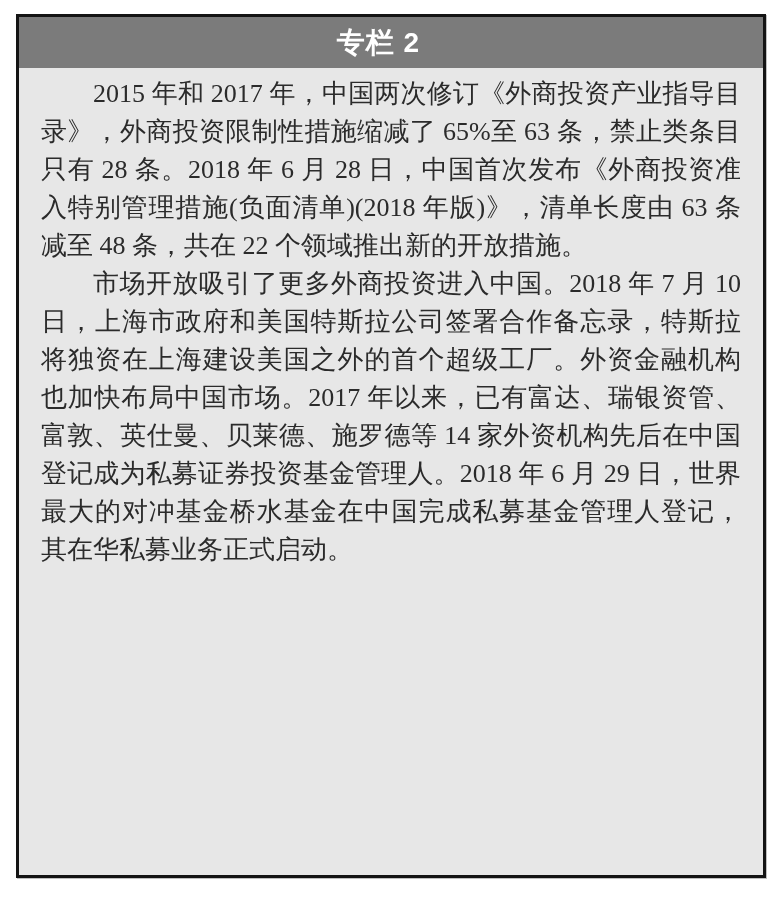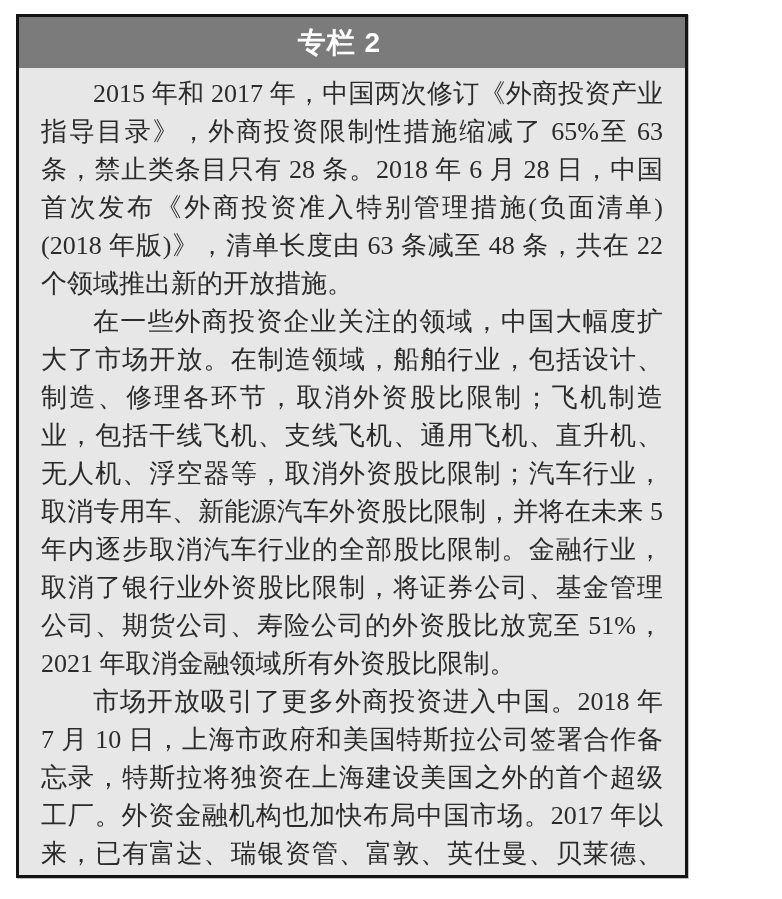--- a/index.html
+++ b/index.html
@@ -14,21 +14,21 @@
   .page {
     position: relative;
     width: 782px;
     height: 899px;
     background: #ffffff;
   }
   .panel {
     position: absolute;
     left: 16px;
     top: 14px;
-    width: 672px;
+    width: 750px;
     height: 864px;
     box-sizing: border-box;
     border: 3px solid #141414;
     background: #e7e7e7;
     box-shadow: 1px 1px 0 rgba(0,0,0,0.25);
   }
   .panel-header {
     height: 51px;
     background: #7b7b7b;
     color: #ffffff;
@@ -64,18 +64,17 @@
 <body>
 
 <div class="page">
   <div class="panel">
     <div class="panel-header">
       <span>专栏 2</span>
       <span class="gap"></span>
     </div>
     <div class="panel-body">
       <p>2015 年和 2017 年，中国两次修订《外商投资产业指导目录》，外商投资限制性措施缩减了 65%至 63 条，禁止类条目只有 28 条。2018 年 6 月 28 日，中国首次发布《外商投资准入特别管理措施(负面清单)(2018 年版)》，清单长度由 63 条减至 48 条，共在 22 个领域推出新的开放措施。</p>
-      <p>在一些外商投资企业关注的领域，中国大幅度扩大了市场开放。在制造领域，船舶行业，包括设计、制造、修理各环节，取消外资股比限制；飞机制造业，包括干线飞机、支线飞机、通用飞机、直升机、无人机、浮空器等，取消外资股比限制；汽车行业，取消专用车、新能源汽车外资股比限制，并将在未来 5 年内逐步取消汽车行业的全部股比限制。金融行业，取消了银行业外资股比限制，将证券公司、基金管理公司、期货公司、寿险公司的外资股比放宽至 51%，2021 年取消金融领域所有外资股比限制。</p>
       <p>市场开放吸引了更多外商投资进入中国。2018 年 7 月 10 日，上海市政府和美国特斯拉公司签署合作备忘录，特斯拉将独资在上海建设美国之外的首个超级工厂。外资金融机构也加快布局中国市场。2017 年以来，已有富达、瑞银资管、富敦、英仕曼、贝莱德、施罗德等 14 家外资机构先后在中国登记成为私募证券投资基金管理人。2018 年 6 月 29 日，世界最大的对冲基金桥水基金在中国完成私募基金管理人登记，其在华私募业务正式启动。</p>
 
     </div>
   </div>
 </div>
 
 </body></html>

